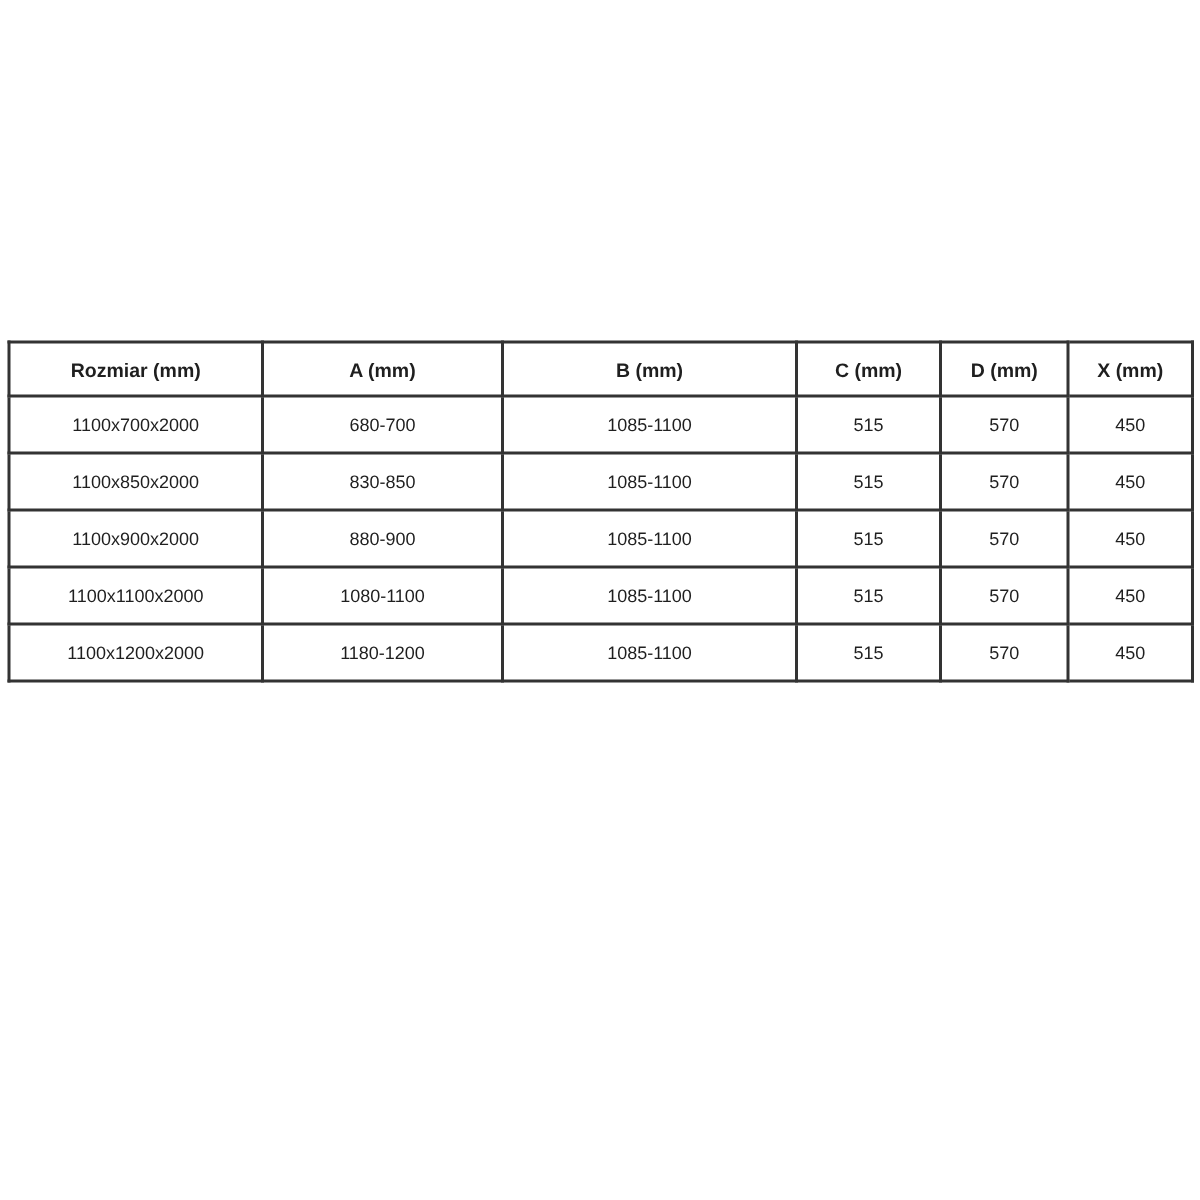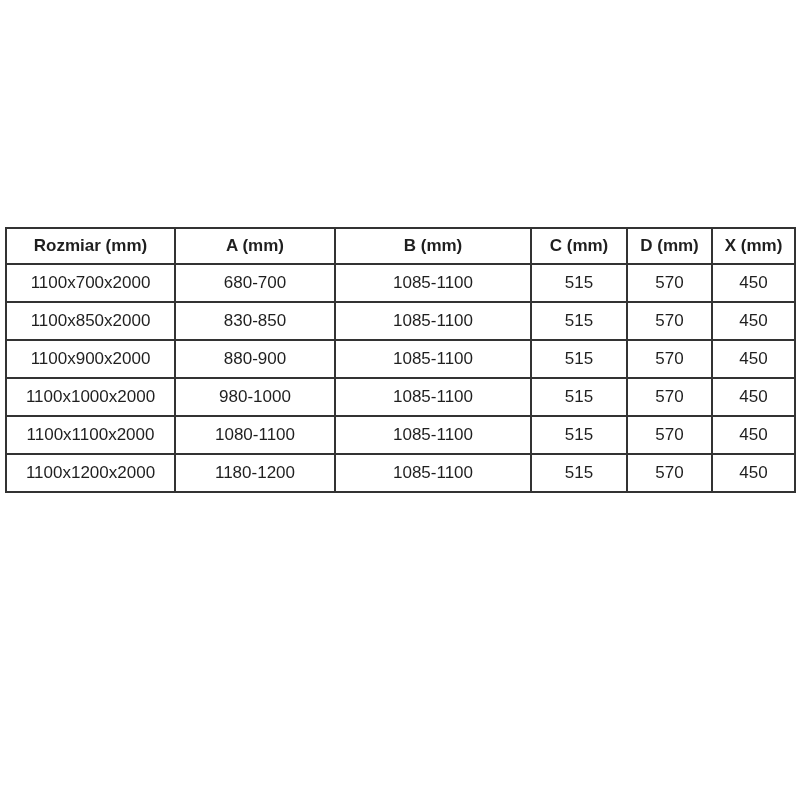--- a/index.html
+++ b/index.html
@@ -25,29 +25,29 @@
     border-collapse: collapse;
     table-layout: fixed;
     background: #ffffff;
   }
   table.size-table th,
   table.size-table td {
     border: 2px solid #333333;
     text-align: center;
     vertical-align: middle;
     color: #1f1f1f;
-    font-size: 17px;
+    font-size: 12px;
     padding: 0;
     overflow: hidden;
     white-space: nowrap;
   }
   table.size-table th {
     font-weight: bold;
     height: 34px;
-    font-size: 17px;
+    font-size: 13px;
   }
   table.size-table td {
     height: 36px;
     font-weight: normal;
   }
   col.c0 { width: 169px; }
   col.c1 { width: 160px; }
   col.c2 { width: 196px; }
   col.c3 { width: 96px;  }
   col.c4 { width: 85px;  }
@@ -95,28 +95,20 @@
         </tr>
         <tr>
           <td>1100x900x2000</td>
           <td>880-900</td>
           <td>1085-1100</td>
           <td>515</td>
           <td>570</td>
           <td>450</td>
         </tr>
         <tr>
-          <td>1100x1000x2000</td>
-          <td>980-1000</td>
-          <td>1085-1100</td>
-          <td>515</td>
-          <td>570</td>
-          <td>450</td>
-        </tr>
-        <tr>
           <td>1100x1100x2000</td>
           <td>1080-1100</td>
           <td>1085-1100</td>
           <td>515</td>
           <td>570</td>
           <td>450</td>
         </tr>
         <tr>
           <td>1100x1200x2000</td>
           <td>1180-1200</td>

